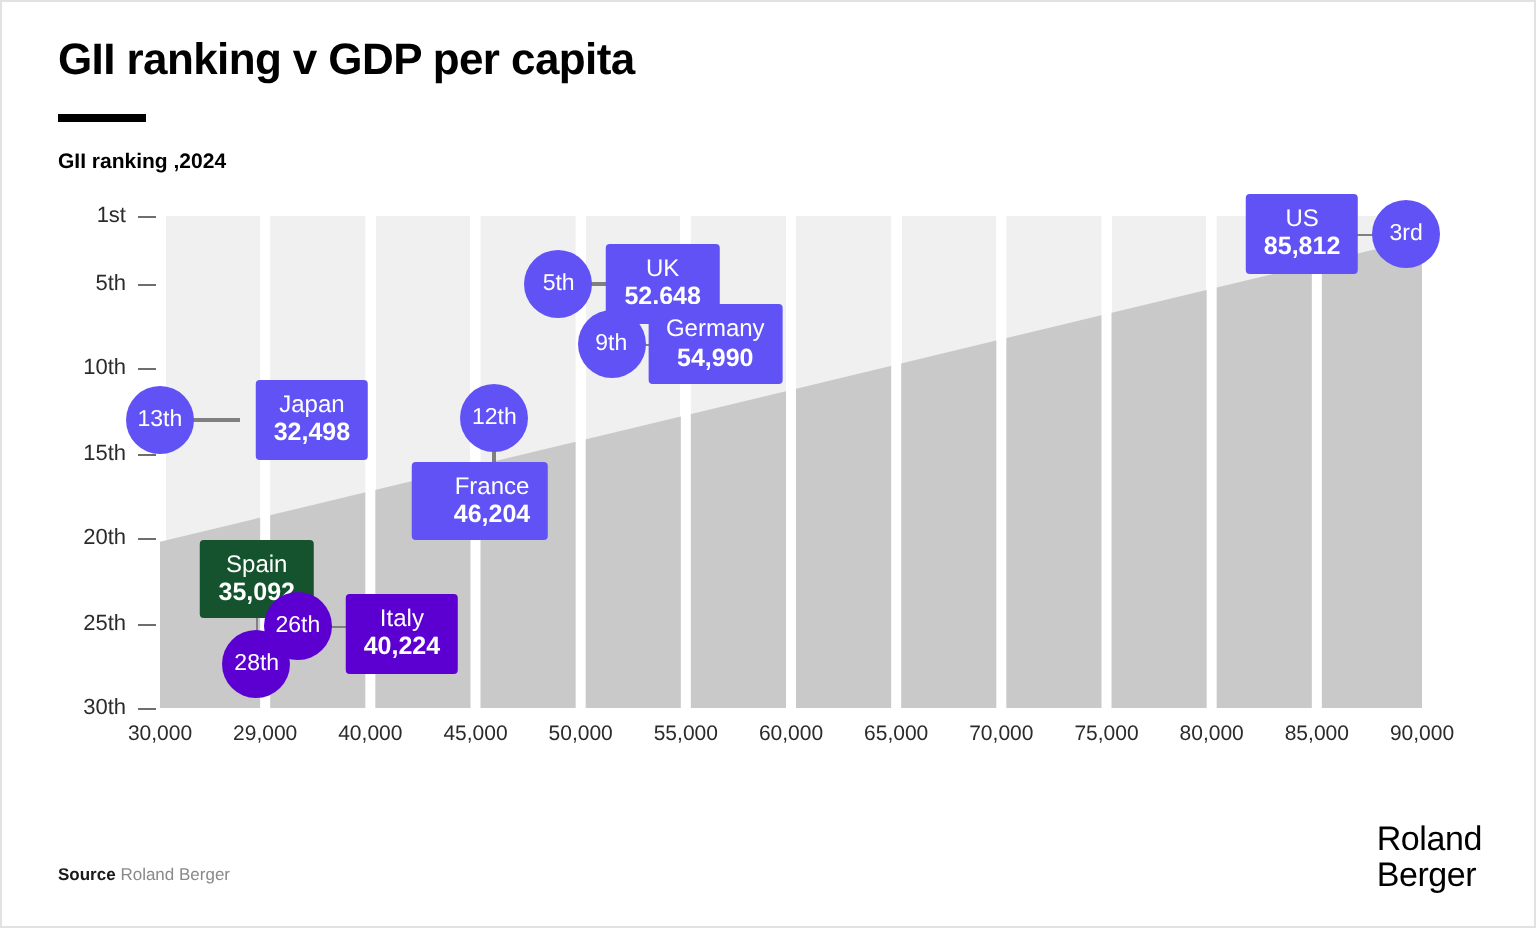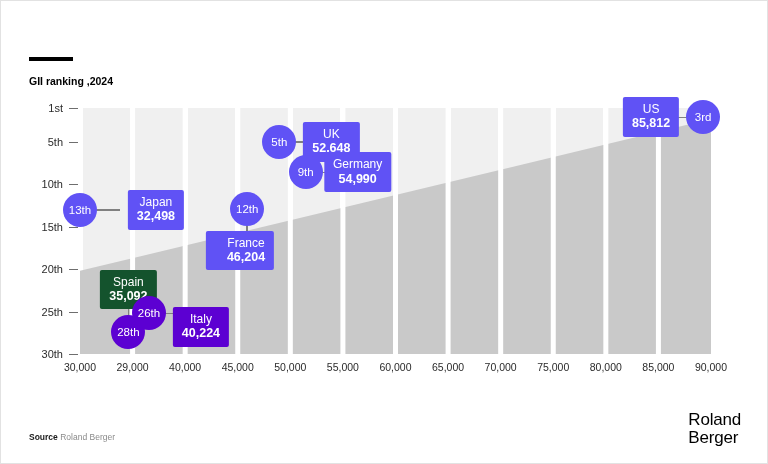--- a/index.html
+++ b/index.html
@@ -181,20 +181,21 @@
     text-align: left;
     color: #000000;
     letter-spacing: -0.2px;
   }
 </style>
 </head>
 <body>
 
 <div id="frame">
 
+  <div id="chart-title">GII ranking v GDP per capita</div>
   <div id="title-rule"></div>
   <div id="axis-y-title">GII ranking ,2024</div>
 
   <div id="y-axis">
       <div class="y-tick-label" style="top: 107px;">1st</div>
       <div class="y-tick-mark" style="top: 107px;"></div>
       <div class="y-tick-label" style="top: 140.931px;">5th</div>
       <div class="y-tick-mark" style="top: 140.931px;"></div>
       <div class="y-tick-label" style="top: 183.345px;">10th</div>
       <div class="y-tick-mark" style="top: 183.345px;"></div>
@@ -261,21 +262,21 @@
           <div class="gdp">32,498</div>
         </div>
         <div class="rank-badge" style="left: -0.0366666px; top: 101.793px; background: rgb(96, 82, 245);">13th</div>
         <div class="connector" style="left: 47.6267px; top: 181.531px; width: 1.5px; height: 42px;"></div>
         <div class="value-box" style="left: 48.3767px; top: 181.531px; background: #14532d;">
           <div class="country">Spain</div>
           <div class="gdp">35,092</div>
         </div>
         <div class="rank-badge" style="left: 48.3767px; top: 223.531px; background: rgb(92, 0, 210);">28th</div>
         <div class="connector" style="left: 68.9417px; top: 204.783px; width: 52px; height: 1.5px;"></div>
-        <div class="value-box" style="left: 120.942px; top: 219px; background: rgb(92, 0, 210);">
+        <div class="value-box" style="left: 120.942px; top: 209px; background: rgb(92, 0, 210);">
           <div class="country">Italy</div>
           <div class="gdp">40,224</div>
         </div>
         <div class="rank-badge" style="left: 68.9417px; top: 205.283px; background: rgb(92, 0, 210);">26th</div>
         <div class="connector" style="left: 166.465px; top: 100.51px; width: 1.5px; height: 42px;"></div>
         <div class="value-box" style="left: 160px; top: 142.51px; background: rgb(96, 82, 245); padding-left: 21px;">
           <div class="country">France</div>
           <div class="gdp">46,204</div>
         </div>
         <div class="rank-badge" style="left: 167.215px; top: 100.51px; background: rgb(96, 82, 245);">12th</div>

